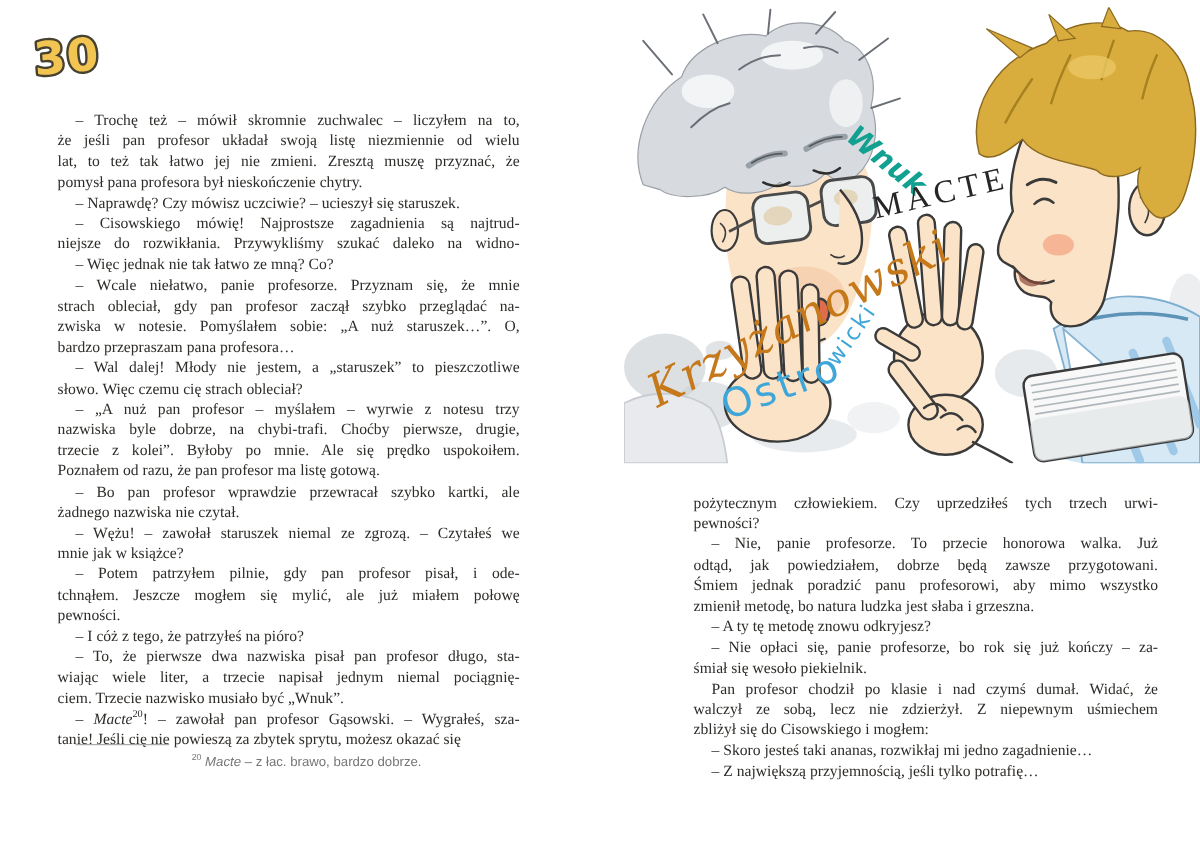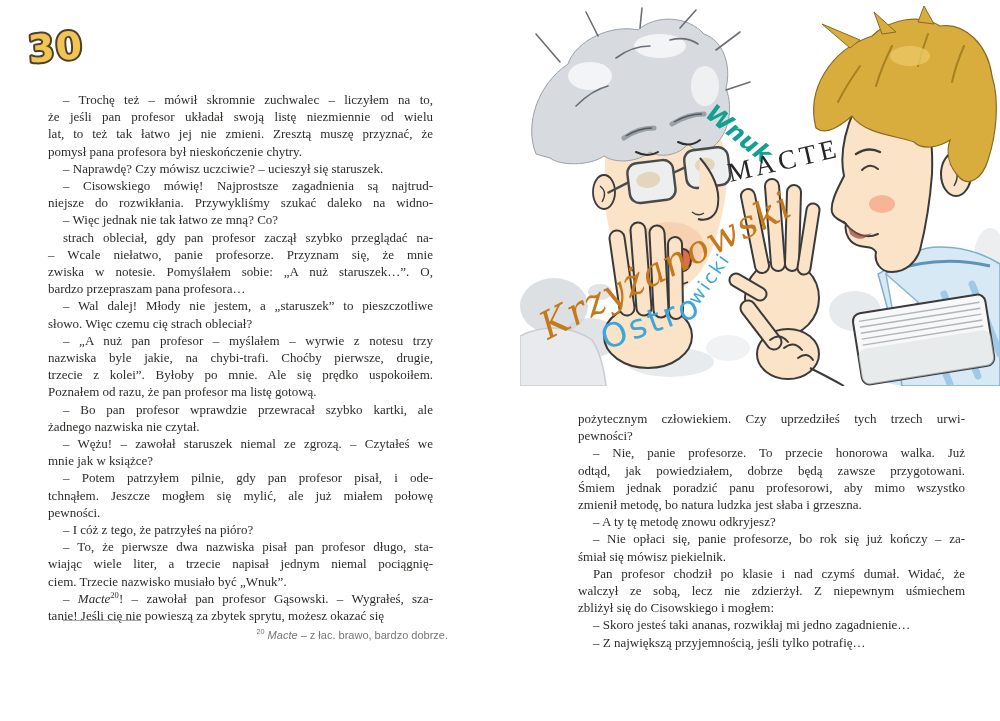--- a/index.html
+++ b/index.html
@@ -15,21 +15,21 @@
   .para{margin:0;}
   .line{text-align:justify;}
   .line.jl{text-align-last:justify;}
   .para.indent .line:first-child{text-indent:15px;}
   .line sup{font-size:0.66em;vertical-align:super;line-height:0;}
   .line i{font-style:italic;}
   .footnote{position:absolute;left:63px;top:620px;width:385px;
     font-family:"Liberation Sans","DejaVu Sans",sans-serif;font-size:11px;
     line-height:14px;color:#767676;}
   .footnote-rule{width:78px;border:0;border-top:1px solid #a9a9a9;margin:0 0 7px 0;}
-  .footnote .line{text-align:right;}
+  .footnote .line{text-align:center;}
   .illustration{position:absolute;left:520px;top:6px;width:480px;height:380px;}
   svg text{user-select:none;}
 </style>
 </head>
 <body>
 
 <div class="spread">
 
   <div class="pageno-wrap">
     <svg width="78" height="60" viewBox="0 0 78 60">
@@ -48,32 +48,32 @@
         <div class="line">– Naprawdę? Czy mówisz uczciwie? – ucieszył się staruszek.</div>
       </div>
       <div class="para indent">
         <div class="line jl">– Cisowskiego mówię! Najprostsze zagadnienia są najtrud-</div>
         <div class="line jl">niejsze do rozwikłania. Przywykliśmy szukać daleko na widno-</div>
       </div>
       <div class="para indent">
         <div class="line">– Więc jednak nie tak łatwo ze mną? Co?</div>
       </div>
       <div class="para indent">
+        <div class="line jl">– Wcale niełatwo, panie profesorze. Przyznam się, że mnie</div>
         <div class="line jl">strach obleciał, gdy pan profesor zaczął szybko przeglądać na-</div>
-        <div class="line jl">– Wcale niełatwo, panie profesorze. Przyznam się, że mnie</div>
         <div class="line jl">zwiska w notesie. Pomyślałem sobie: „A nuż staruszek…”. O,</div>
         <div class="line">bardzo przepraszam pana profesora…</div>
       </div>
       <div class="para indent">
         <div class="line jl">– Wal dalej! Młody nie jestem, a „staruszek” to pieszczotliwe</div>
         <div class="line">słowo. Więc czemu cię strach obleciał?</div>
       </div>
       <div class="para indent">
         <div class="line jl">– „A nuż pan profesor – myślałem – wyrwie z notesu trzy</div>
-        <div class="line jl">nazwiska byle jakie, na chybi-trafi. Choćby pierwsze, drugie,</div>
+        <div class="line jl">nazwiska byle dobrze, na chybi-trafi. Choćby pierwsze, drugie,</div>
         <div class="line jl">trzecie z kolei”. Byłoby po mnie. Ale się prędko uspokoiłem.</div>
         <div class="line">Poznałem od razu, że pan profesor ma listę gotową.</div>
       </div>
       <div class="para indent">
         <div class="line jl">– Bo pan profesor wprawdzie przewracał szybko kartki, ale</div>
         <div class="line">żadnego nazwiska nie czytał.</div>
       </div>
       <div class="para indent">
         <div class="line jl">– Wężu! – zawołał staruszek niemal ze zgrozą. – Czytałeś we</div>
         <div class="line">mnie jak w książce?</div>
@@ -115,21 +115,21 @@
         <div class="line jl">– Nie, panie profesorze. To przecie honorowa walka. Już</div>
         <div class="line jl">odtąd, jak powiedziałem, dobrze będą zawsze przygotowani.</div>
         <div class="line jl">Śmiem jednak poradzić panu profesorowi, aby mimo wszystko</div>
         <div class="line">zmienił metodę, bo natura ludzka jest słaba i grzeszna.</div>
       </div>
       <div class="para indent">
         <div class="line">– A ty tę metodę znowu odkryjesz?</div>
       </div>
       <div class="para indent">
         <div class="line jl">– Nie opłaci się, panie profesorze, bo rok się już kończy – za-</div>
-        <div class="line">śmiał się mówisz piekielnik.</div>
+        <div class="line">śmiał się wesoło piekielnik.</div>
       </div>
       <div class="para indent">
         <div class="line jl">Pan profesor chodził po klasie i nad czymś dumał. Widać, że</div>
         <div class="line jl">walczył ze sobą, lecz nie zdzierżył. Z niepewnym uśmiechem</div>
         <div class="line">zbliżył się do Cisowskiego i mogłem:</div>
       </div>
       <div class="para indent">
         <div class="line">– Skoro jesteś taki ananas, rozwikłaj mi jedno zagadnienie…</div>
       </div>
       <div class="para indent">

